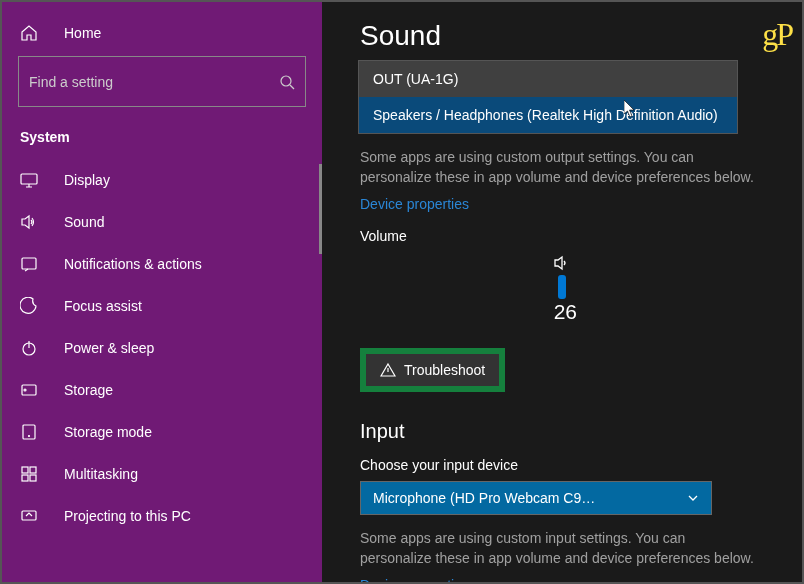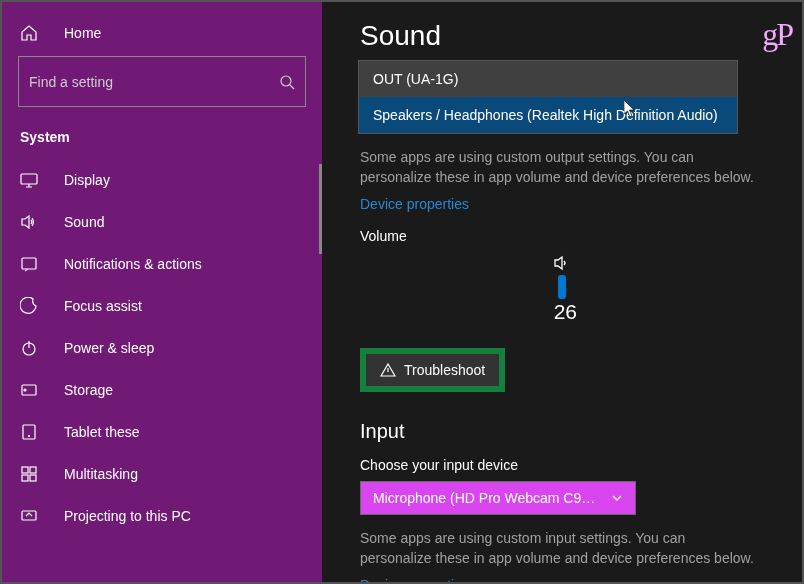--- a/index.html
+++ b/index.html
@@ -24,22 +24,22 @@
 .link { color: #2a86d6; font-size: 14px; cursor: pointer; display: inline-block; margin-bottom: 16px; }
 .volume-label { font-size: 14px; margin-bottom: 10px; }
 .volume-row { display: flex; align-items: center; gap: 14px; margin-bottom: 24px; flex-direction: column; }
 .slider-track { position: relative; flex: 1; height: 2px; background: #555; }
 .slider-fill { position: absolute; height: 4px; top: -1px; left: 0; background: #0078d4; width: 26%; }
 .slider-thumb { position: absolute; width: 8px; height: 24px; background: #0078d4; top: -11px; left: 26%; margin-left: -4px; border-radius: 3px; cursor: pointer; }
 .volume-value { font-size: 21px; min-width: 30px; text-align: right; }
 .troubleshoot { border: 6px solid #15803d; background: #333; padding: 8px 14px; display: inline-flex; align-items: center; gap: 8px; cursor: pointer; font-size: 14px; margin-bottom: 28px; }
 .section-title { font-size: 20px; font-weight: 400; margin-bottom: 14px; }
 .field-label { font-size: 14px; margin-bottom: 8px; }
-.select-box { width: 276px; border: 1px solid #666; background: #d946ef; padding: 8px 12px; display: flex; align-items: center; justify-content: space-between; cursor: pointer; font-size: 14px; }
-.watermark { position: absolute; top: 14px; right: 10px; font-family: Georgia, serif; font-size: 32px; letter-spacing: -2px; color: #f0abfc; z-index: 10; }
+.select-box { width: 352px; border: 1px solid #666; background: #0369a1; padding: 8px 12px; display: flex; align-items: center; justify-content: space-between; cursor: pointer; font-size: 14px; }
+.watermark { position: absolute; top: 14px; right: 10px; font-family: Georgia, serif; font-size: 32px; letter-spacing: -2px; color: #fde047; z-index: 10; }
 svg { display: block; }
 </style>
 </head>
 <body>
 
 <div class="sidebar">
   <div class="sidebar-home">
     <span class="icon">
       <svg width="18" height="18" viewBox="0 0 18 18" fill="none" stroke="#fff" stroke-width="1.2">
           <path d="M2 8 L9 2 L16 8 V16 H11 V11 H7 V16 H2 Z"></path>
@@ -114,21 +114,21 @@
       </span>
     <span>Storage</span>
   </div>
   <div class="nav-item">
     <span class="icon">
         <svg width="18" height="18" viewBox="0 0 18 18" fill="none" stroke="#fff" stroke-width="1.2">
           <rect x="3" y="2" width="12" height="14" rx="1"></rect>
           <circle cx="9" cy="13" r="0.5" fill="#fff"></circle>
         </svg>
       </span>
-    <span>Tablet these</span>
+    <span>Storage mode</span>
   </div>
   <div class="nav-item">
     <span class="icon">
         <svg width="18" height="18" viewBox="0 0 18 18" fill="none" stroke="#fff" stroke-width="1.2">
           <rect x="2" y="2" width="6" height="6"></rect>
           <rect x="10" y="2" width="6" height="6"></rect>
           <rect x="2" y="10" width="6" height="6"></rect>
           <rect x="10" y="10" width="6" height="6"></rect>
         </svg>
       </span>

